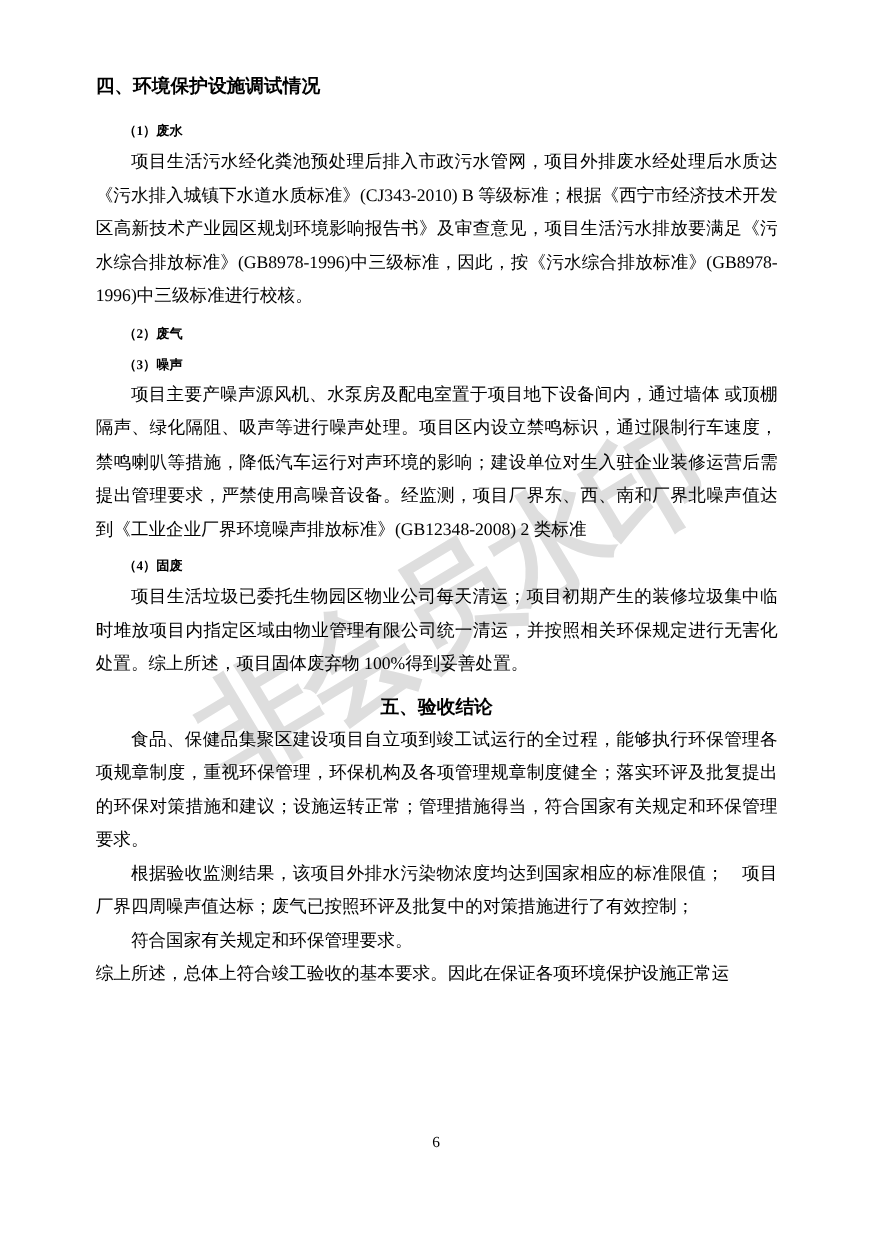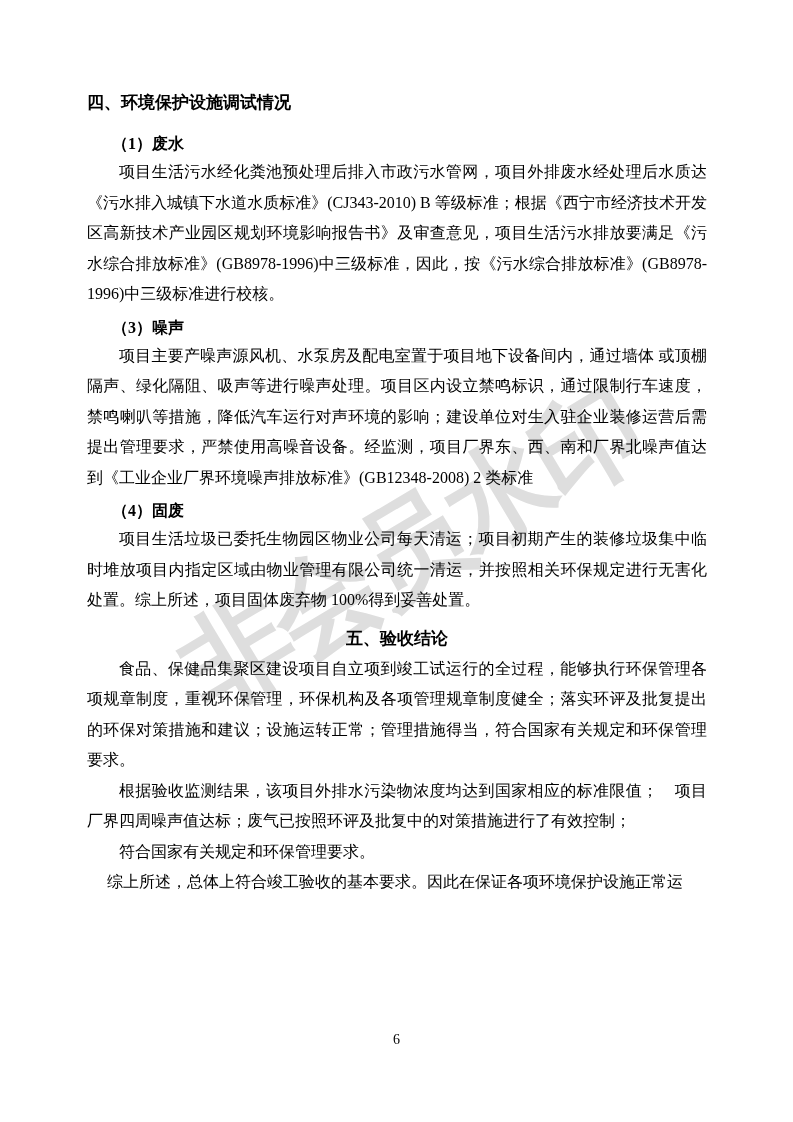--- a/index.html
+++ b/index.html
@@ -27,50 +27,50 @@
     white-space: nowrap;
     transform: rotate(-31deg);
     transform-origin: center center;
     z-index: 0;
     pointer-events: none;
     user-select: none;
   }
   .content {
     position: absolute;
     left: 87px;
-    top: 92px;
+    top: 68px;
     width: 620px;
     z-index: 1;
   }
   .h-sec {
     font-size: 17px;
     font-weight: bold;
     line-height: 22px;
     margin: 0 0 19px 0;
   }
   .h-sec.second {
     margin: 12px 0 4px 0;
     text-align: center;
   }
   .h-sub {
-    font-size: 16px;
+    font-size: 12px;
     font-weight: bold;
     line-height: 21px;
     margin: 7px 0 3px 0;
     padding-left: 25px;
   }
   p.body {
     font-size: 16px;
     line-height: 30.5px;
     margin: 0;
     text-align: justify;
     text-indent: 32px;
     word-break: break-all;
   }
-  p.body.flush { text-indent: 0; margin-left: 20px; }
+  p.body.flush { text-indent: 0; }
   .pagenum {
     position: absolute;
     top: 1032px;
     left: 0;
     width: 100%;
     text-align: center;
     font-size: 14px;
     z-index: 1;
   }
 </style>
@@ -81,20 +81,21 @@
 
   <div class="watermark">非会员水印</div>
 
   <div class="content">
 
     <div class="h-sec">四、环境保护设施调试情况</div>
 
     <div class="h-sub">（1）废水</div>
     <p class="body">项目生活污水经化粪池预处理后排入市政污水管网，项目外排废水经处理后水质达《污水排入城镇下水道水质标准》(CJ343-2010) B 等级标准；根据《西宁市经济技术开发区高新技术产业园区规划环境影响报告书》及审查意见，项目生活污水排放要满足《污水综合排放标准》(GB8978-1996)中三级标准，因此，按《污水综合排放标准》(GB8978-1996)中三级标准进行校核。</p>
 
+    <div class="h-sub">（2）废气</div>
 
     <div class="h-sub">（3）噪声</div>
     <p class="body">项目主要产噪声源风机、水泵房及配电室置于项目地下设备间内，通过墙体 或顶棚隔声、绿化隔阻、吸声等进行噪声处理。项目区内设立禁鸣标识，通过限制行车速度，禁鸣喇叭等措施，降低汽车运行对声环境的影响；建设单位对生入驻企业装修运营后需提出管理要求，严禁使用高噪音设备。经监测，项目厂界东、西、南和厂界北噪声值达到《工业企业厂界环境噪声排放标准》(GB12348-2008) 2 类标准</p>
 
     <div class="h-sub">（4）固废</div>
     <p class="body">项目生活垃圾已委托生物园区物业公司每天清运；项目初期产生的装修垃圾集中临时堆放项目内指定区域由物业管理有限公司统一清运，并按照相关环保规定进行无害化处置。综上所述，项目固体废弃物 100%得到妥善处置。</p>
 
     <div class="h-sec second">五、验收结论</div>
 
     <p class="body">食品、保健品集聚区建设项目自立项到竣工试运行的全过程，能够执行环保管理各项规章制度，重视环保管理，环保机构及各项管理规章制度健全；落实环评及批复提出的环保对策措施和建议；设施运转正常；管理措施得当，符合国家有关规定和环保管理要求。</p>

